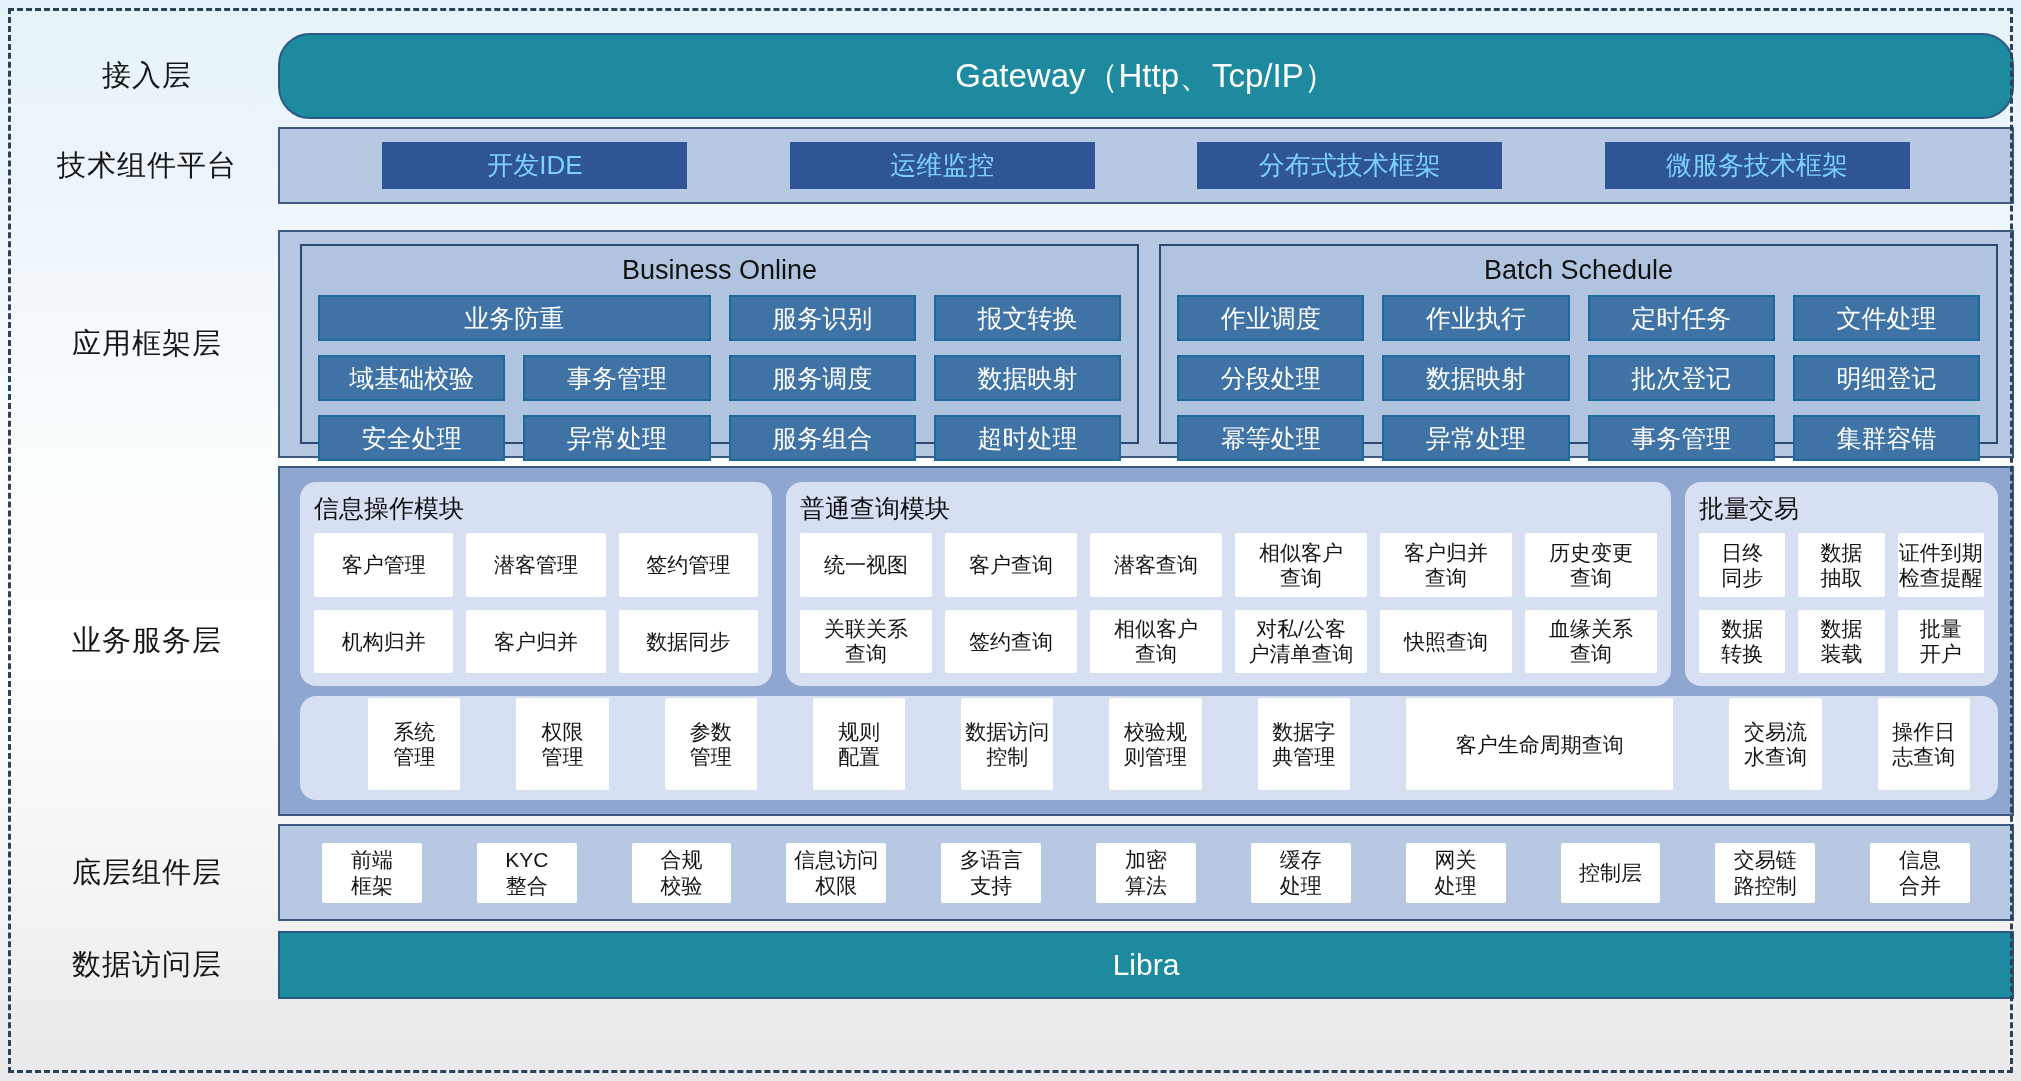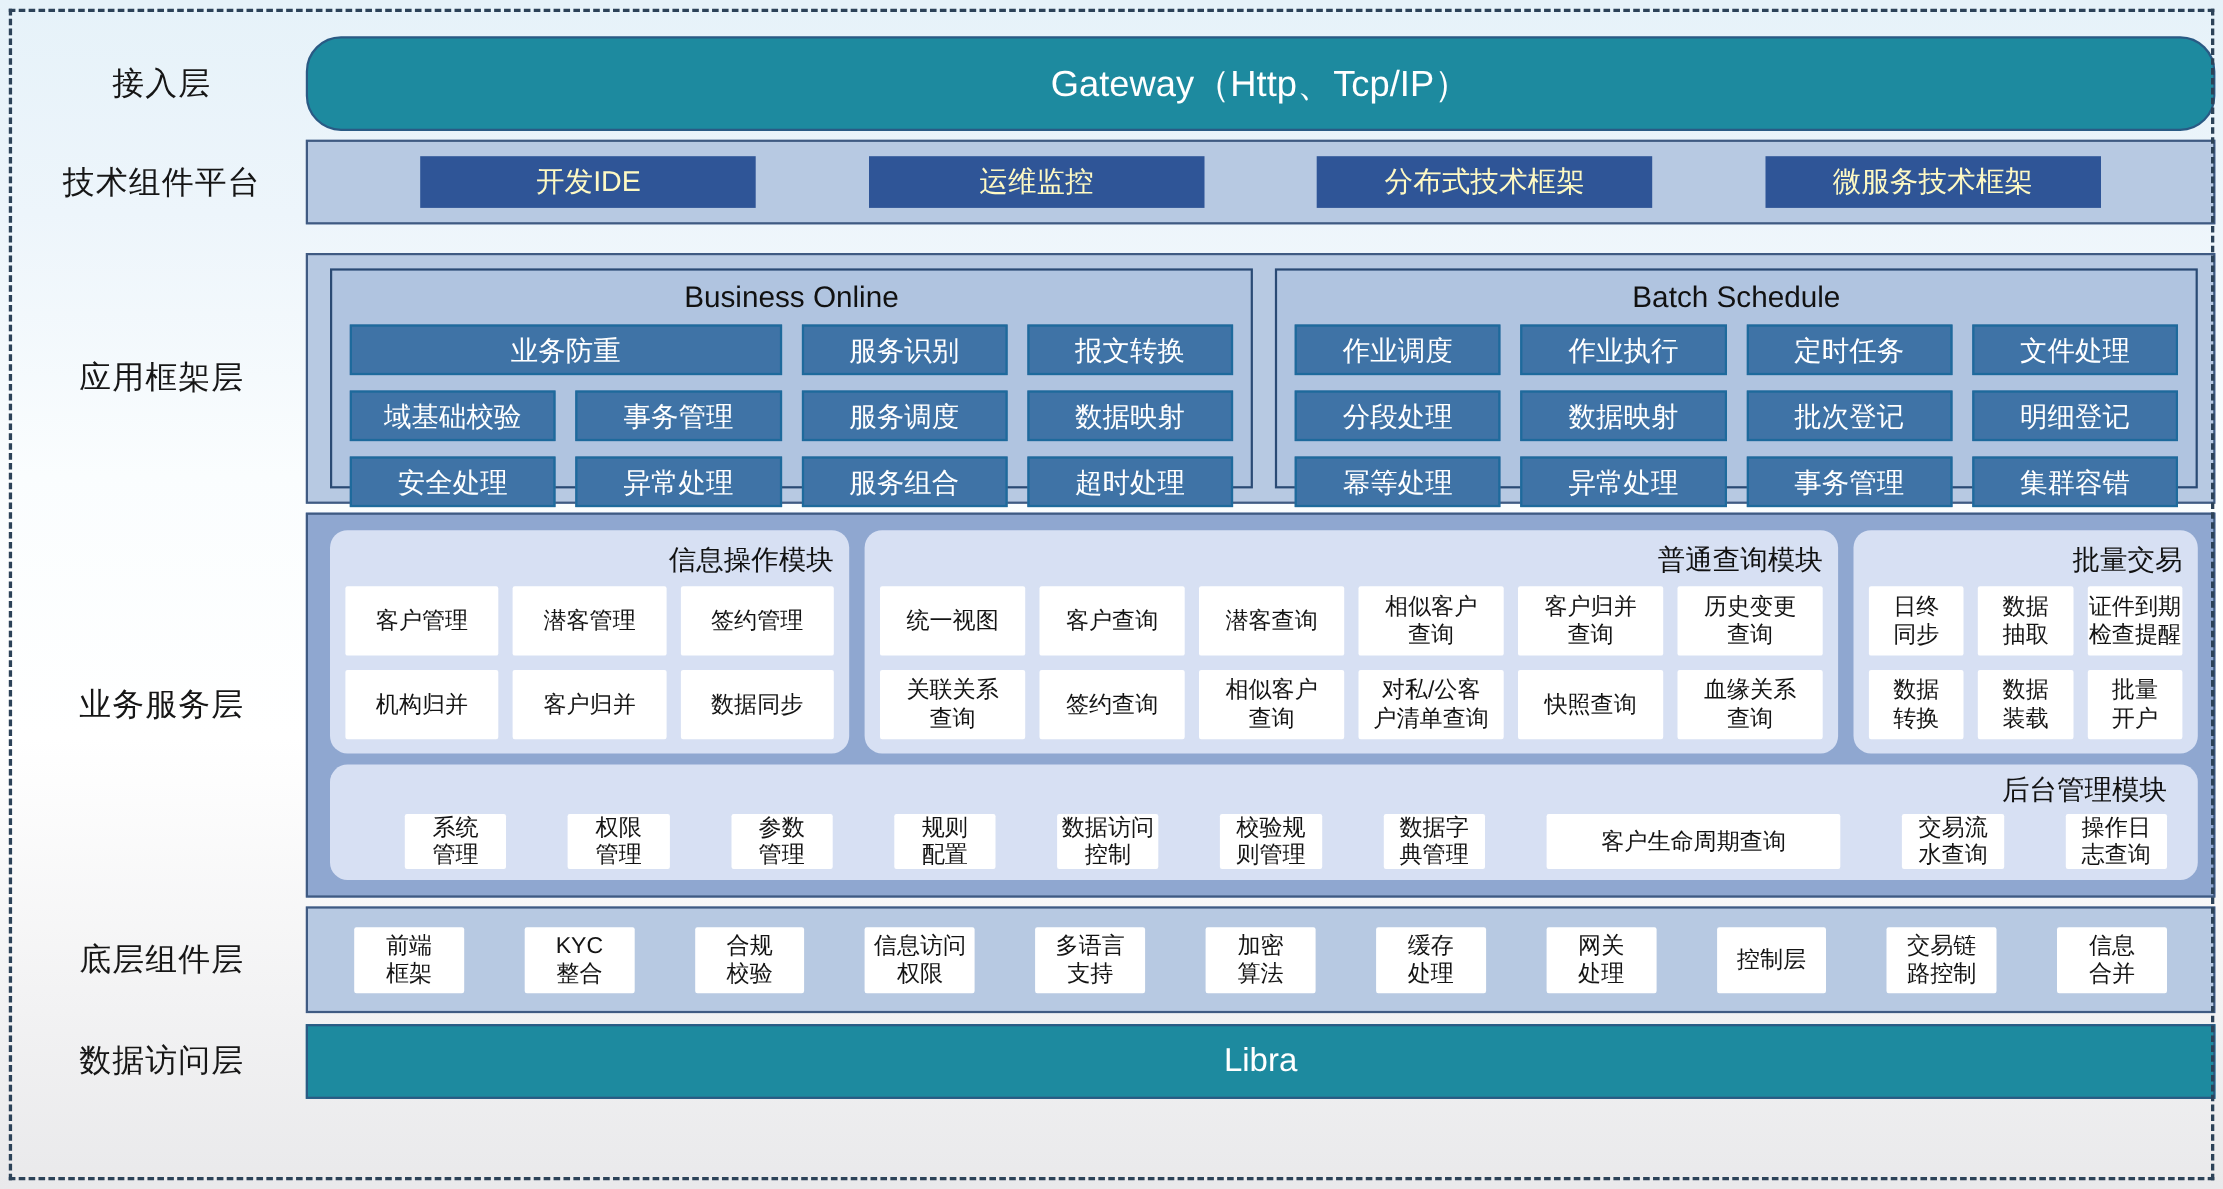--- a/index.html
+++ b/index.html
@@ -35,21 +35,21 @@
   
   .tech-panel{
     flex:1;height:77px;box-sizing:border-box;
     background:var(--panel_blue,#b7c9e2);
     border:2px solid #3f5a82;
     display:flex;align-items:center;justify-content:space-evenly;
   }
   .tech-btn{
     width:305px;height:47px;
     background:var(--dark_blue,#2f5597);
-    color:#fef9c3;font-size:26px;
+    color:#7dd3fc;font-size:26px;
     display:flex;align-items:center;justify-content:center;
   }
 
   
   .fw-outer{
     flex:1;height:228px;box-sizing:border-box;
     background:var(--panel_blue,#b7c9e2);
     border:2px solid #3f5a82;
     display:flex;gap:20px;
     padding:12px 14px 12px 20px;
@@ -83,21 +83,21 @@
     display:flex;flex-direction:column;
     padding:14px 14px 14px 20px;gap:10px;
   }
   .svc-top{display:flex;gap:14px;height:207px;}
   .mod-card{
     box-sizing:border-box;border-radius:16px;
     background:var(--card_blue,#d7e0f3);
     padding:4px 14px 13px;
     display:flex;flex-direction:column;
   }
-  .mod-title{text-align:right;font-size:25px;color:#111;padding:6px 0 8px;}
+  .mod-title{text-align:left;font-size:25px;color:#111;padding:6px 0 8px;}
   .mod-grid{flex:1;display:grid;column-gap:13px;row-gap:13px;}
   .cols-3{grid-template-columns:repeat(3,1fr);}
   .cols-6{grid-template-columns:repeat(6,1fr);}
   .mod-info{width:472px;flex:0 0 472px;}
   .mod-query{flex:1;}
   .mod-batch{width:313px;flex:0 0 313px;}
   .white-box{
     background:#fff;color:#141414;
     font-size:21px;line-height:1.2;
     white-space:pre-line;text-align:center;
@@ -305,21 +305,20 @@
                   <div class="white-box">数据
 装载</div>
 
                   <div class="white-box">批量
 开户</div>
 
               </div>
             </div>
           </div>
           <div class="mod-card admin-card">
-            <div class="mod-title admin-title">后台管理模块</div>
             <div class="admin-row">
 
                 <div class="white-box">系统
 管理</div>
 
                 <div class="white-box">权限
 管理</div>
 
                 <div class="white-box">参数
 管理</div>

